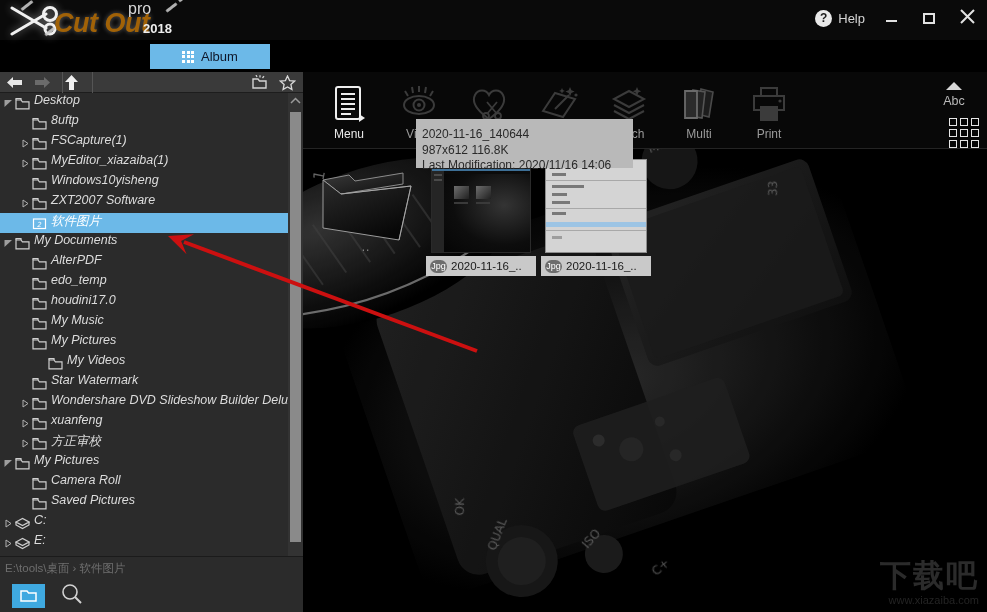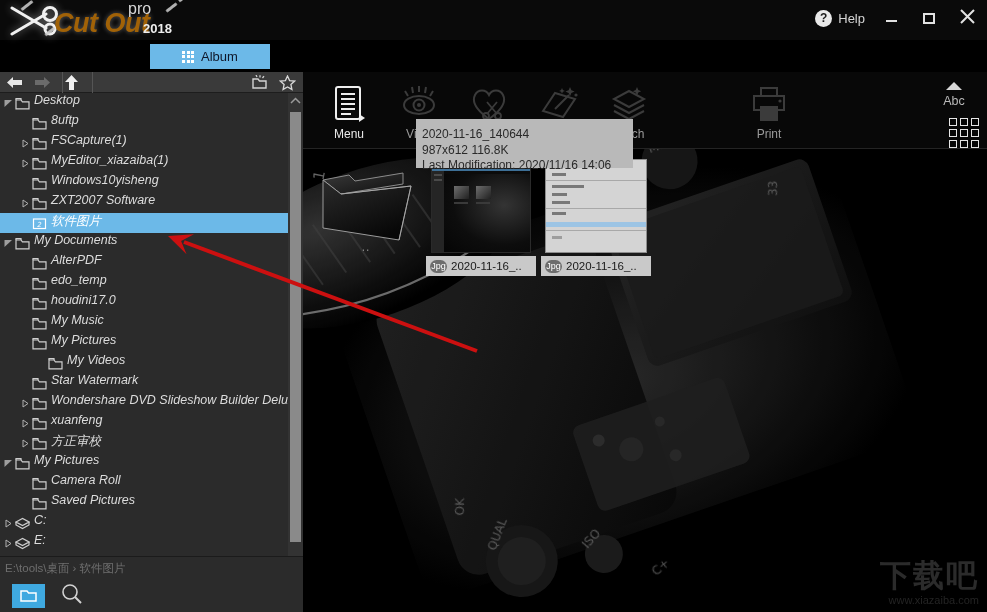--- a/index.html
+++ b/index.html
@@ -279,20 +279,30 @@
               <path d="M20 6 L35 14 L20 22 L5 14 Z"></path>
               <path d="M5 20 L20 28 L35 20"></path>
               <path d="M5 26 L20 34 L35 26"></path>
             </g>
             <path d="M28 2 l1.3 2.9 2.9 1.3 -2.9 1.3 -1.3 2.9 -1.3 -2.9 -2.9 -1.3 2.9 -1.3z" fill="#3b3b3b"></path>
           </svg>
         </span>
         <span class="lbl">Batch</span>
       </div>
 
+      <div class="tbtn" style="left:360px">
+        <span class="ico">
+          <svg width="40" height="38" viewBox="0 0 40 38">
+            <path d="M22 4 L34 7 L30 32 L18 29 Z" fill="#1d1d1d" stroke="#4a4a4a" stroke-width="1.6"></path>
+            <path d="M14 5 L26 7 L23 33 L11 31 Z" fill="#232323" stroke="#555" stroke-width="1.6"></path>
+            <path d="M6 6 L18 6 L18 33 L6 33 Z" fill="#2b2b2b" stroke="#6a6a6a" stroke-width="1.8"></path>
+          </svg>
+        </span>
+        <span class="lbl">Multi</span>
+      </div>
 
       <div class="tbtn" style="left:430px">
         <span class="ico">
           <svg width="40" height="38" viewBox="0 0 40 38">
             <g fill="none" stroke="#3b3b3b" stroke-width="2">
               <path d="M12 3 h16 v8 h-16 z"></path>
               <path d="M5 11 h30 v14 h-30 z"></path>
               <path d="M12 22 h16 v13 h-16 z"></path>
             </g>
             <rect x="13" y="23" width="14" height="11" fill="#3b3b3b"></rect>

